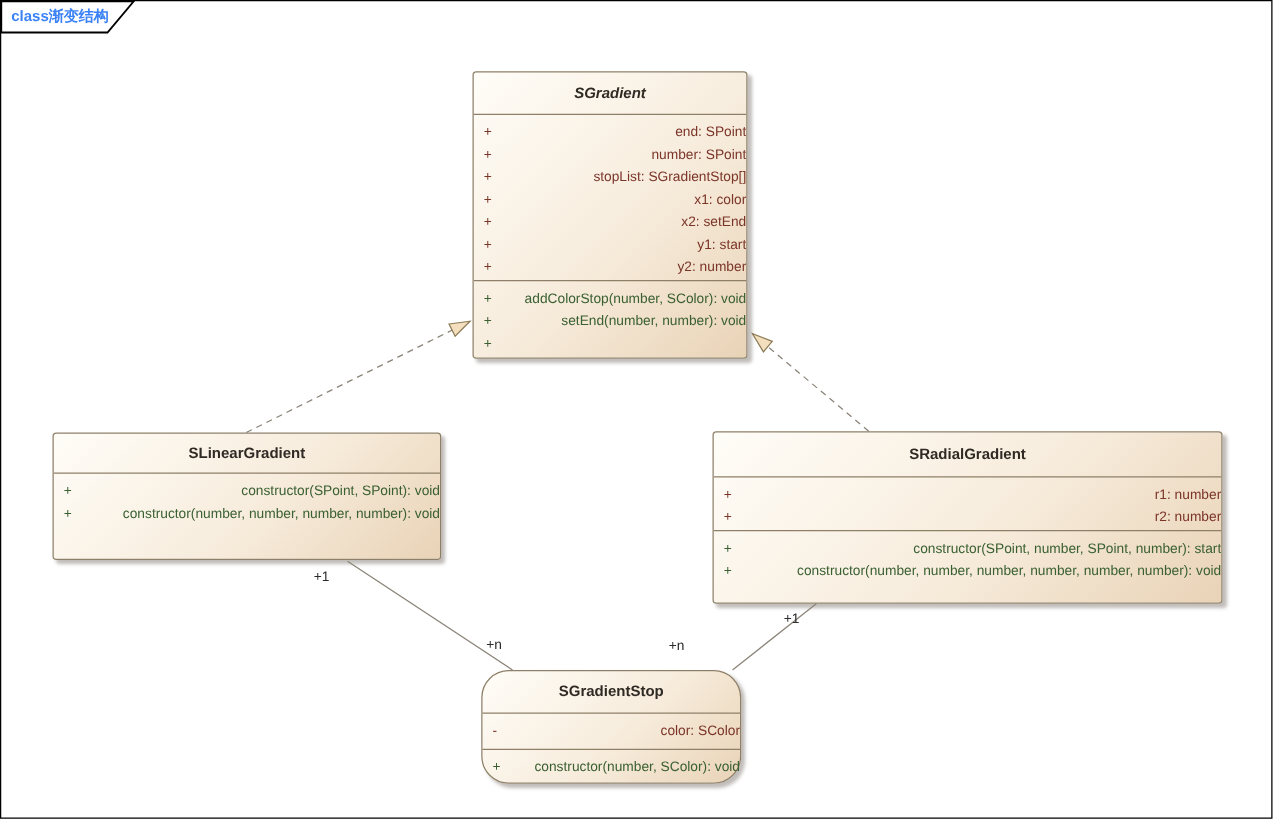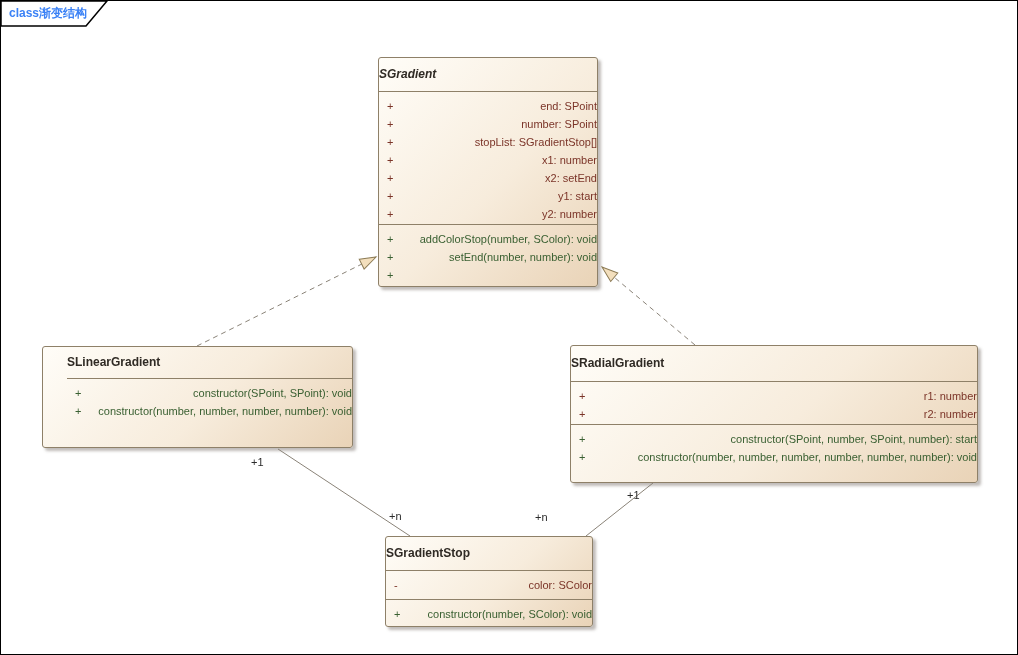--- a/index.html
+++ b/index.html
@@ -20,45 +20,45 @@
 
   
   .uml-class{
     position:absolute;display:flex;flex-direction:column;box-sizing:border-box;
     background:linear-gradient(135deg,var(--box-fill-light,#fffdf8) 0%,#f7ecdc 55%,var(--box-fill-dark,#e9d3b7) 100%);
     border:1px solid var(--box-border,#8e8068);
     border-radius:3px;
     box-shadow:3px 3px 3px rgba(90,80,70,0.38);
   }
   .uml-title{
-    font-size:12px;font-weight:bold;text-align:left;
+    font-size:12px;font-weight:bold;text-align:center;
     color:var(--title-color,#2f2a24);flex:none;
   }
   .uml-title.abstract{font-style:italic;}
   .compartment{
     border-top:1px solid var(--box-border,#8e8068);
     padding-top:5px;box-sizing:border-box;overflow:hidden;flex:none;
   }
   .compartment.grow{flex:1;}
   .member{display:flex;font-size:11px;line-height:18px;white-space:nowrap;}
   .vis{width:18px;padding-left:8px;flex:none;}
   .sig{flex:1;text-align:right;}
   .member.attr{color:var(--attribute-color,#7b3428);}
   .member.op{color:var(--method-color,#3a6032);}
 
   
   #box-sgradient{left:378px;top:57px;width:220px;height:230px;}
   #box-sgradient .uml-title{height:33px;line-height:33px;}
   #box-sgradient .attrs{height:133px;}
-  #box-slinear{left:42px;top:346px;width:311px;height:102px;padding-left:24px;}
+  #box-slinear{left:42px;top:346px;width:311px;height:102px;}
   #box-slinear .uml-title{height:31px;line-height:31px;}
   #box-sradial{left:570px;top:345px;width:408px;height:138px;}
   #box-sradial .uml-title{height:35px;line-height:35px;}
   #box-sradial .attrs{height:43px;}
-  #box-sstop{left:385px;top:536px;width:208px;height:91px;}
+  #box-sstop{left:385px;top:536px;width:208px;height:91px;border-radius:22px;}
   #box-sstop .uml-title{height:33px;line-height:33px;}
   #box-sstop .attrs{height:29px;}
 
   
   .connector-layer{position:absolute;inset:0;pointer-events:none;}
   .assoc{stroke:var(--line-color,#8a8378);stroke-width:1;fill:none;}
   .realz{stroke:var(--line-color,#8a8378);stroke-width:1;fill:none;stroke-dasharray:5 4;}
 
   .mult{
     position:absolute;font-size:11px;color:var(--line-label-color,#2b2b2b);
@@ -89,21 +89,21 @@
       <div class="member attr">
         <span class="vis">+</span>
         <span class="sig">number: SPoint</span>
       </div>
       <div class="member attr">
         <span class="vis">+</span>
         <span class="sig">stopList: SGradientStop[]</span>
       </div>
       <div class="member attr">
         <span class="vis">+</span>
-        <span class="sig">x1: number</span>
+        <span class="sig">x1: color</span>
       </div>
       <div class="member attr">
         <span class="vis">+</span>
         <span class="sig">x2: setEnd</span>
       </div>
       <div class="member attr">
         <span class="vis">+</span>
         <span class="sig">y1: start</span>
       </div>
       <div class="member attr">

